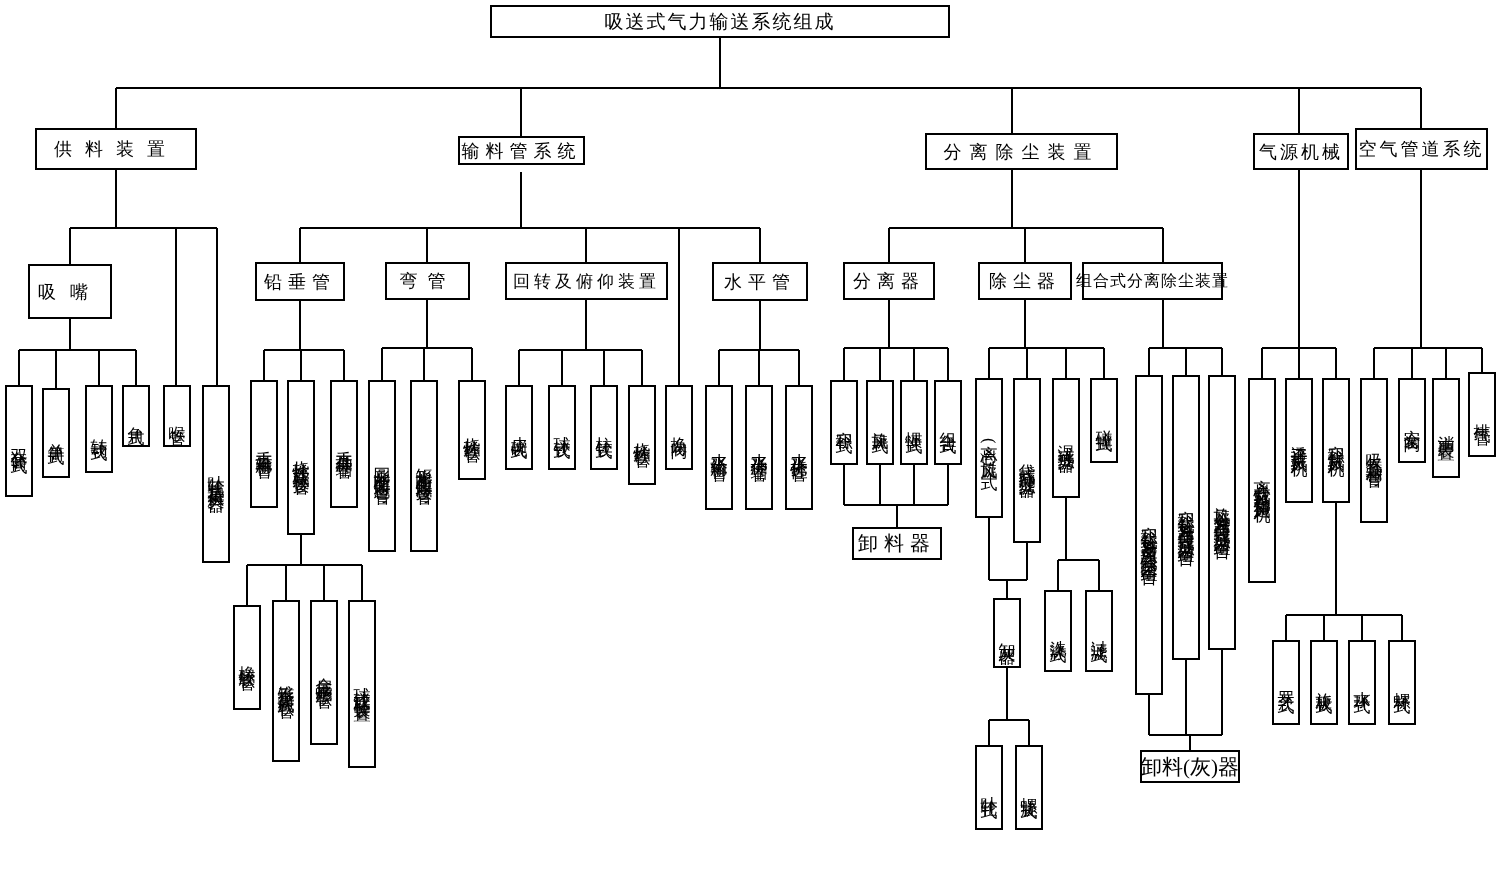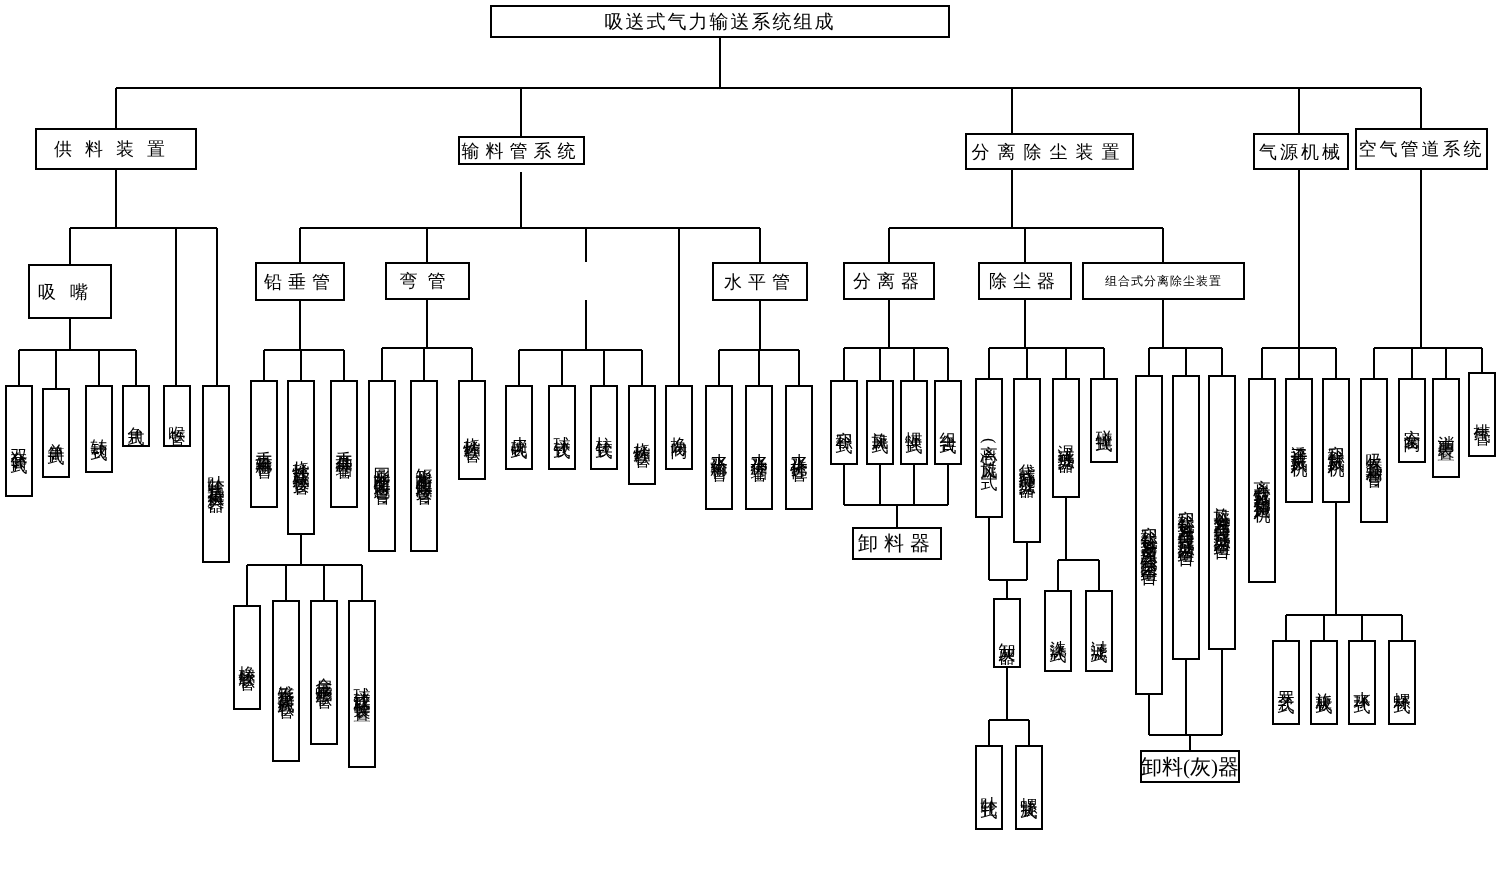--- a/index.html
+++ b/index.html
@@ -31,21 +31,21 @@
     <path d="M1025 300 V348 M989 348 H1104 M989 348 V378 M1027 348 V378 M1066 348 V378 M1104 348 V378 M1066 498 V560 M1058 560 H1099 M1058 560 V590 M1099 560 V590 M989 518 V580 M1027 543 V580 M989 580 H1027 M1007 580 V598 M1007 668 V720 M989 720 H1029 M989 720 V745 M1029 720 V745"></path>
     <path d="M1163 300 V348 M1149 348 H1222 M1149 348 V375 M1186 348 V375 M1222 348 V375 M1149 695 V735 M1186 660 V735 M1222 650 V735 M1149 735 H1222 M1190 735 V750"></path>
     <path d="M1299 170 V348 M1262 348 H1336 M1262 348 V378 M1299 348 V378 M1336 348 V378 M1336 503 V615 M1286 615 H1402 M1286 615 V640 M1324 615 V640 M1362 615 V640 M1402 615 V640"></path>
     <path d="M1421 170 V348 M1374 348 H1482 M1374 348 V378 M1412 348 V378 M1446 348 V378 M1482 348 V372"></path>
   </svg>
 
   <div class="node h" style="left:490px;top:5px;width:460px;height:33px;font-size:19px;letter-spacing:2px">吸送式气力输送系统组成</div>
 
   <div class="node h" style="left:35px;top:128px;width:162px;height:42px;letter-spacing:13px">供料装置</div>
   <div class="node h" style="left:458px;top:136px;width:127px;height:29px">输料管系统</div>
-  <div class="node h" style="left:965px;top:133px;width:169px;height:37px;letter-spacing:8px">分离除尘装置</div>
+  <div class="node h" style="left:925px;top:133px;width:193px;height:37px;letter-spacing:8px">分离除尘装置</div>
   <div class="node h" style="left:1253px;top:133px;width:96px;height:37px;letter-spacing:3px">气源机械</div>
   <div class="node h" style="left:1355px;top:128px;width:133px;height:42px;letter-spacing:3px">空气管道系统</div>
 
   <div class="node h" style="left:28px;top:264px;width:84px;height:55px;letter-spacing:14px">吸嘴</div>
   <div class="node v" style="left:5px;top:385px;height:112px">双套筒式</div>
   <div class="node v" style="left:42px;top:388px;height:90px">单筒式</div>
   <div class="node v" style="left:85px;top:385px;height:88px">转动式</div>
   <div class="node v" style="left:122px;top:385px;height:62px">角式</div>
   <div class="node v" style="left:163px;top:385px;height:62px">喉管</div>
   <div class="node v" style="left:202px;top:385px;height:178px">叶轮式定量供料器</div>
@@ -57,20 +57,21 @@
   <div class="node v" style="left:233px;top:605px;height:105px">橡胶软管</div>
   <div class="node v" style="left:272px;top:600px;height:162px">锥形套筒式软管</div>
   <div class="node v" style="left:310px;top:600px;height:145px">金属蛇形软管</div>
   <div class="node v" style="left:348px;top:600px;height:168px">球铰或柱铰装置</div>
 
   <div class="node h" style="left:385px;top:262px;width:85px;height:38px;letter-spacing:10px">弯管</div>
   <div class="node v" style="left:368px;top:380px;height:172px">圆形断面铸造弯管</div>
   <div class="node v" style="left:410px;top:380px;height:172px">矩形断面焊接弯管</div>
   <div class="node v" style="left:458px;top:380px;height:100px">挠性软管</div>
 
+  <div class="node h" style="left:505px;top:262px;width:163px;height:38px;font-size:17px;letter-spacing:4px">回转及俯仰装置</div>
   <div class="node v" style="left:505px;top:385px;height:85px">皮碗式</div>
   <div class="node v" style="left:548px;top:385px;height:85px">球铰式</div>
   <div class="node v" style="left:590px;top:385px;height:85px">柱铰式</div>
   <div class="node v" style="left:628px;top:385px;height:100px">挠性软管</div>
   <div class="node v" style="left:665px;top:385px;height:85px">换向阀</div>
 
   <div class="node h" style="left:712px;top:262px;width:96px;height:39px">水平管</div>
   <div class="node v" style="left:705px;top:385px;height:125px">水平输料管</div>
   <div class="node v" style="left:745px;top:385px;height:125px">水平伸缩管</div>
   <div class="node v" style="left:785px;top:385px;height:125px">水平挠性管</div>
@@ -86,21 +87,21 @@
   <div class="node v" style="left:975px;top:378px;height:140px">离心(旋风)式</div>
   <div class="node v" style="left:1013px;top:378px;height:165px">袋式脉冲过滤器</div>
   <div class="node v" style="left:1052px;top:378px;height:120px">湿式过滤器</div>
   <div class="node v" style="left:1090px;top:378px;height:85px">碰撞式</div>
   <div class="node v" style="left:1044px;top:590px;height:82px">洗涤式</div>
   <div class="node v" style="left:1085px;top:590px;height:82px">过滤式</div>
   <div class="node v" style="left:993px;top:598px;height:70px">卸灰器</div>
   <div class="node v" style="left:975px;top:745px;height:85px">叶轮式</div>
   <div class="node v" style="left:1015px;top:745px;height:85px">螺旋式</div>
 
-  <div class="node h" style="left:1082px;top:262px;width:163px;height:38px;font-size:12px;letter-spacing:1px">组合式分离除尘装置</div>
+  <div class="node h" style="left:1082px;top:262px;width:141px;height:38px;font-size:16px;letter-spacing:1px">组合式分离除尘装置</div>
   <div class="node v" style="left:1135px;top:375px;height:320px">容积式分离器与离心式除尘器组合</div>
   <div class="node v" style="left:1172px;top:375px;height:285px">容积式分离器与袋式过滤器组合</div>
   <div class="node v" style="left:1208px;top:375px;height:275px">旋风分离器与袋式过滤器组合</div>
   <div class="node h" style="left:1140px;top:750px;width:100px;height:33px;font-size:21px;letter-spacing:0">卸料(灰)器</div>
 
   <div class="node v" style="left:1248px;top:378px;height:205px">离心式鼓风机和通风机</div>
   <div class="node v" style="left:1285px;top:378px;height:125px">透平式鼓风机</div>
   <div class="node v" style="left:1322px;top:378px;height:125px">容积式鼓风机</div>
   <div class="node v" style="left:1272px;top:640px;height:85px">罗茨式</div>
   <div class="node v" style="left:1310px;top:640px;height:85px">旋板式</div>

